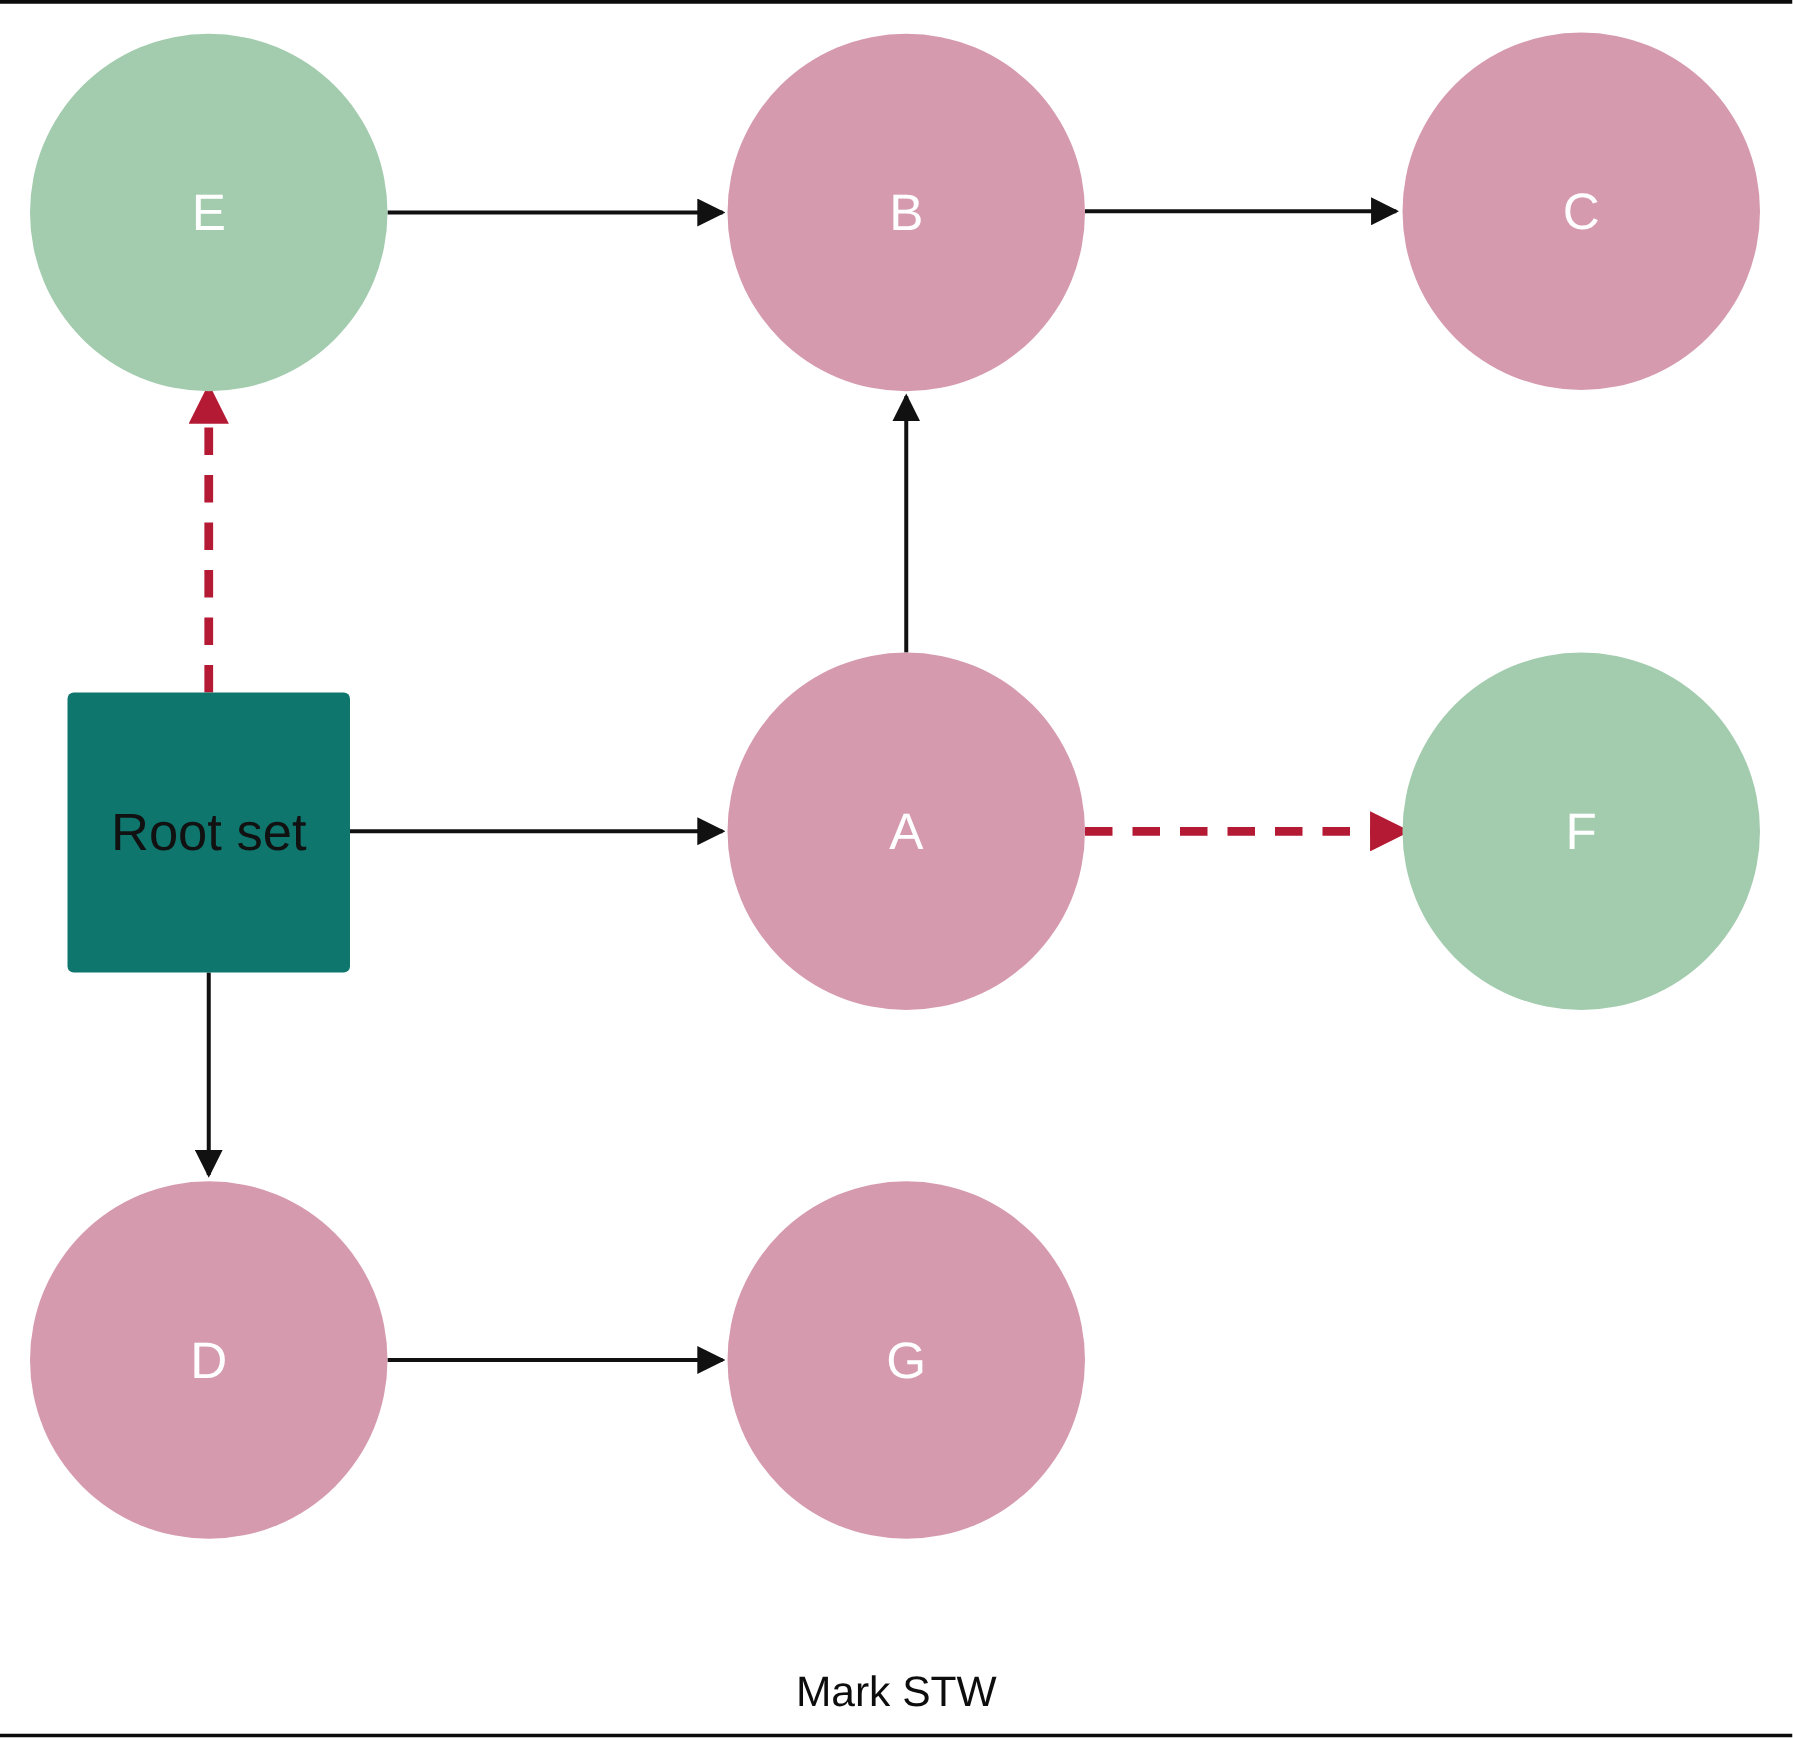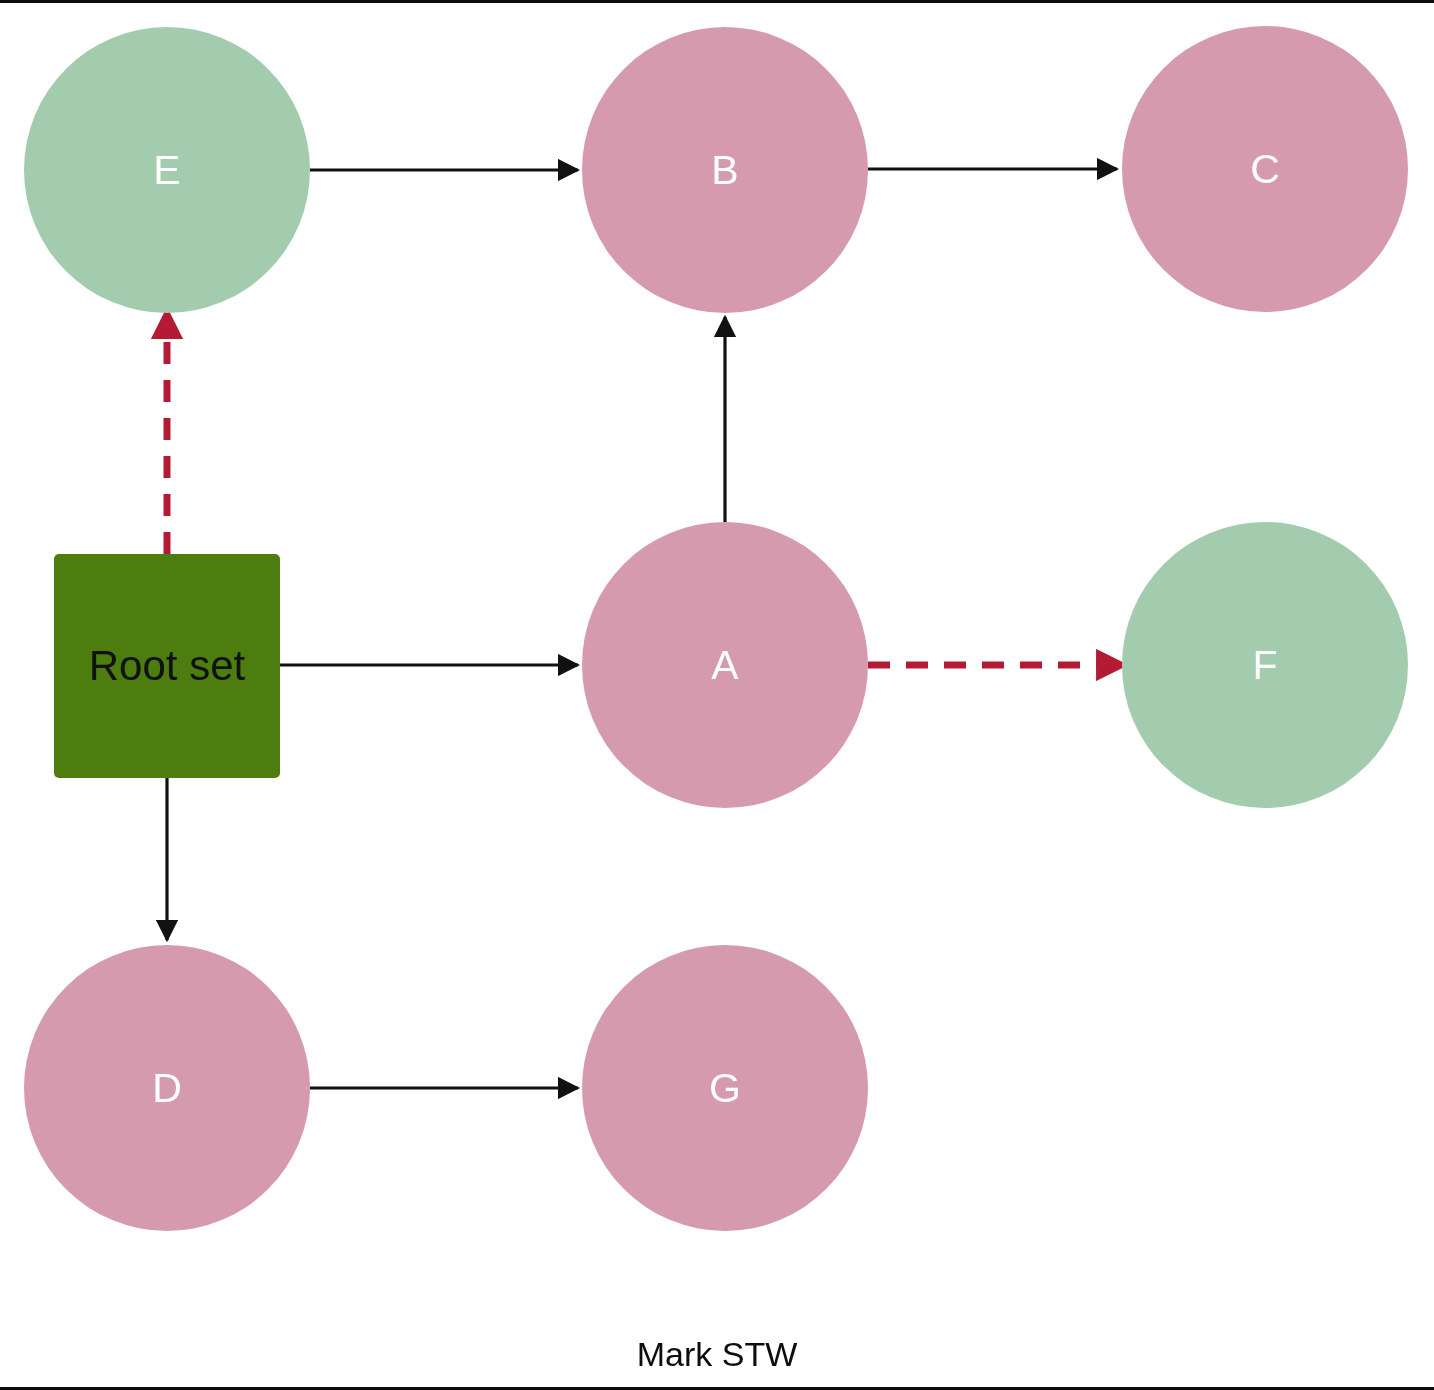--- a/index.html
+++ b/index.html
@@ -95,21 +95,21 @@
 
   <div class="node circle" style="background: rgb(163, 204, 175); left: 24px; top: 24px; width: 286px; height: 286px;">
     <span class="node-label">E</span>
   </div>
   <div class="node circle" style="background: rgb(214, 154, 175); left: 582px; top: 24px; width: 286px; height: 286px;">
     <span class="node-label">B</span>
   </div>
   <div class="node circle" style="background: rgb(214, 154, 175); left: 1122px; top: 23px; width: 286px; height: 286px;">
     <span class="node-label">C</span>
   </div>
-  <div class="node box" style="background: #4d7c0f; left: 54px; top: 551px; width: 226px; height: 224px;">
+  <div class="node box" style="background: #0f766e; left: 54px; top: 551px; width: 226px; height: 224px;">
     <span class="node-label">Root set</span>
   </div>
   <div class="node circle" style="background: rgb(214, 154, 175); left: 582px; top: 519px; width: 286px; height: 286px;">
     <span class="node-label">A</span>
   </div>
   <div class="node circle" style="background: rgb(163, 204, 175); left: 1122px; top: 519px; width: 286px; height: 286px;">
     <span class="node-label">F</span>
   </div>
   <div class="node circle" style="background: rgb(214, 154, 175); left: 24px; top: 942px; width: 286px; height: 286px;">
     <span class="node-label">D</span>

